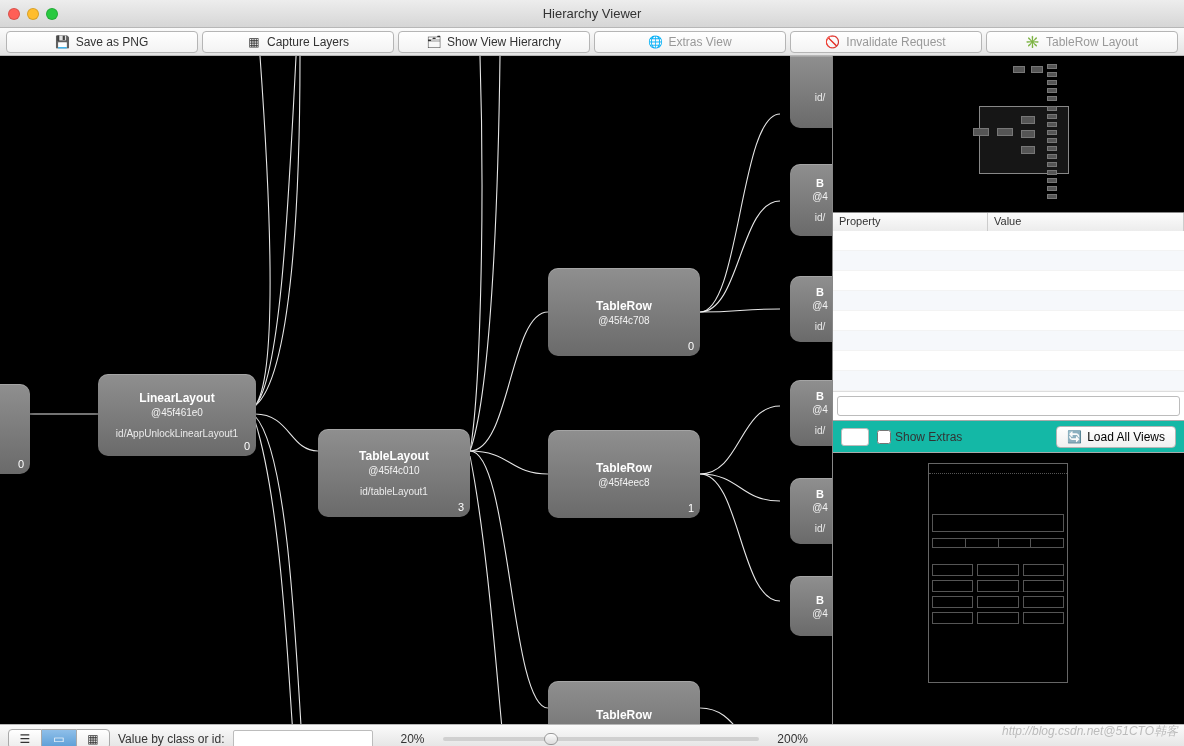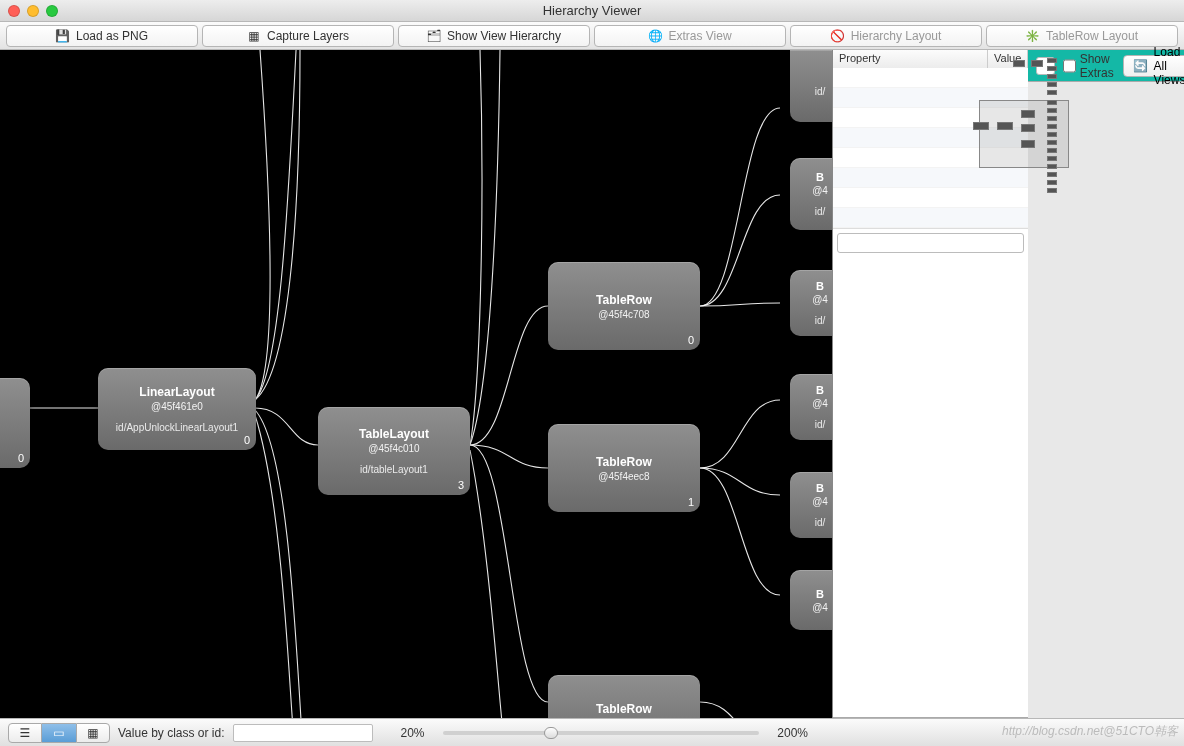--- a/index.html
+++ b/index.html
@@ -1,18 +1,18 @@
 <!DOCTYPE html>
 <html><head>
 <meta charset="utf-8">
 <style>
 * { margin: 0; padding: 0; box-sizing: border-box; font-family: -apple-system, "Helvetica Neue", Arial, sans-serif; }
 html, body { width: 1184px; height: 746px; overflow: hidden; background: #ececec; }
 
-.titlebar { height: 22px; background: linear-gradient(#ededed,#d6d6d6); border-bottom: 1px solid #b7b7b7; display: flex; align-items: center; padding: 8px 8px; position: relative; }
+.titlebar { height: 28px; background: linear-gradient(#ededed,#d6d6d6); border-bottom: 1px solid #b7b7b7; display: flex; align-items: center; padding: 8px 8px; position: relative; }
 .traffic { display: flex; gap: 7px; }
 .dot { width: 12px; height: 12px; border-radius: 50%; border: 1px solid rgba(0,0,0,.15); }
 .dot.red { background: #ff5f57; }
 .dot.yellow { background: #ffbd2e; }
 .dot.green { background: #28c940; }
 .titlebar-title { position: absolute; left: 0; right: 0; text-align: center; font-size: 13px; color: #333; }
 
 .toolbar { height: 28px; background: linear-gradient(#fbfbfb,#e3e3e3); border-bottom: 1px solid #b7b7b7; display: flex; align-items: center; padding: 2px 6px; gap: 4px; }
 .tbtn { flex: 1; height: 22px; background: linear-gradient(#ffffff,#f3f3f3); border: 1px solid #b5b5b5; border-radius: 4px; display: flex; align-items: center; justify-content: center; gap: 6px; font-size: 12px; color: #333; cursor: pointer; }
 .tbtn.dim { color: #999; }
@@ -20,21 +20,21 @@
 
 .main { display: flex; height: 668px; }
 .canvas-area { position: relative; width: 833px; height: 668px; background: #000; overflow: hidden; border-right: 1px solid #888; }
 
 .node { position: absolute; background: linear-gradient(#8f8f8f,#6a6a6a); border-radius: 10px; color: #fff; font-size: 11px; text-align: center; display: flex; flex-direction: column; align-items: center; justify-content: center; padding: 4px 6px; box-shadow: inset 0 1px 0 rgba(255,255,255,.2), 0 2px 4px rgba(0,0,0,.4); }
 .node .cls { font-weight: bold; font-size: 12px; }
 .node .addr { font-size: 10px; margin-top: 2px; opacity: .9; }
 .node .id { font-size: 10px; margin-top: 10px; opacity: .85; }
 .node .badge { position: absolute; right: 6px; bottom: 4px; font-size: 11px; color: #fff; }
 
-.right { width: 351px; height: 668px; display: flex; flex-direction: row; background: #e8e8e8; }
+.right { width: 351px; height: 668px; display: flex; flex-direction: column; background: #e8e8e8; }
 .minimap { height: 157px; background: #000; border-bottom: 1px solid #888; position: relative; }
 .mm-view { position: absolute; border: 1px solid #888; background: rgba(120,120,120,.18); }
 .mm-node { position: absolute; background: #555; border: 1px solid #777; }
 
 .prop-panel { background: #fff; border-bottom: 1px solid #aaa; }
 .prop-head { display: flex; height: 18px; background: linear-gradient(#fcfcfc,#ececec); font-size: 11px; color: #333; }
 .prop-head > div { padding: 2px 6px; border-right: 1px solid #ccc; }
 .ph-prop { width: 155px; }
 .ph-val { flex: 1; }
 .prop-rows { height: 160px; }
@@ -82,37 +82,37 @@
     <div class="dot red"></div>
     <div class="dot yellow"></div>
     <div class="dot green"></div>
   </div>
   <div class="titlebar-title">Hierarchy Viewer</div>
 </div>
 
 <div class="toolbar">
   <div class="tbtn">
     <span class="ico">💾</span>
-    <span>Load as PNG</span>
+    <span>Save as PNG</span>
   </div>
   <div class="tbtn">
     <span class="ico">▦</span>
     <span>Capture Layers</span>
   </div>
   <div class="tbtn">
     <span class="ico">🗂</span>
     <span>Show View Hierarchy</span>
   </div>
   <div class="tbtn dim">
     <span class="ico">🌐</span>
     <span>Extras View</span>
   </div>
   <div class="tbtn dim">
     <span class="ico">🚫</span>
-    <span>Hierarchy Layout</span>
+    <span>Invalidate Request</span>
   </div>
   <div class="tbtn dim">
     <span class="ico">✳️</span>
     <span>TableRow Layout</span>
   </div>
 </div>
 
 <div class="main">
 
   <div class="canvas-area">
@@ -151,21 +151,21 @@
       <div class="badge">0</div>
     </div>
 
     <div class="node" style="left:98px; top:318px; width:158px; height:82px;">
       <div class="cls">LinearLayout</div>
       <div class="addr">@45f461e0</div>
       <div class="id">id/AppUnlockLinearLayout1</div>
       <div class="badge">0</div>
     </div>
 
-    <div class="node" style="left:318px; top:357px; width:152px; height:88px;">
+    <div class="node" style="left:318px; top:373px; width:152px; height:88px;">
       <div class="cls">TableLayout</div>
       <div class="addr">@45f4c010</div>
       <div class="id">id/tableLayout1</div>
       <div class="badge">3</div>
     </div>
 
     <div class="node" style="left:548px; top:212px; width:152px; height:88px;">
       <div class="cls">TableRow</div>
       <div class="addr">@45f4c708</div>
       <div class="badge">0</div>

